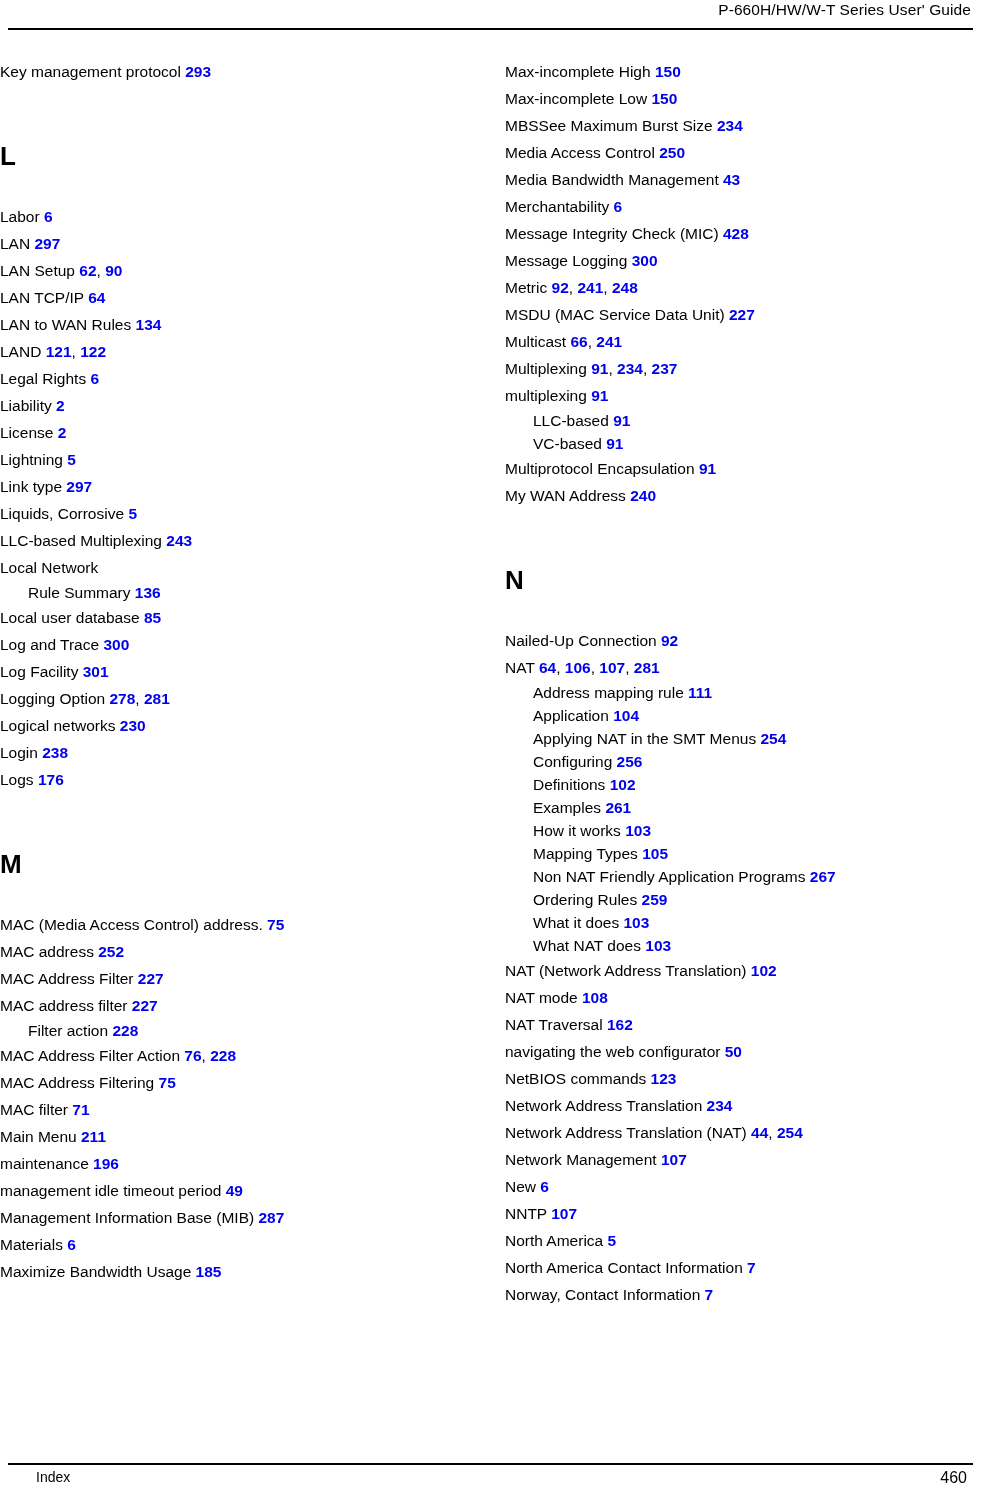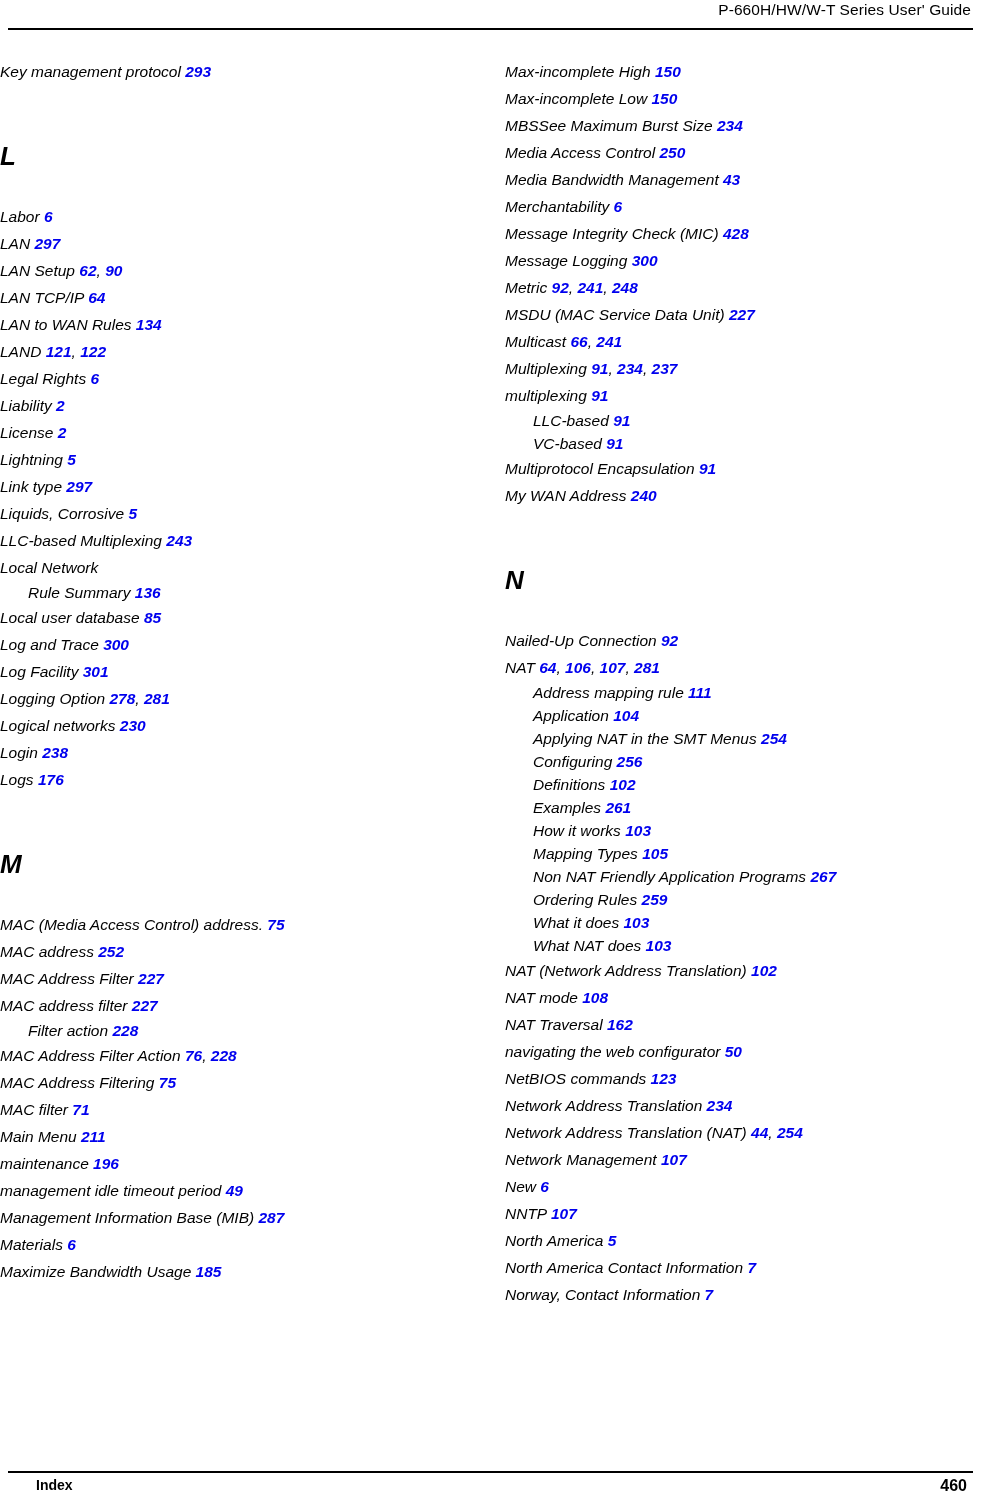--- a/index.html
+++ b/index.html
@@ -48,23 +48,22 @@
     top: 28px;
     height: 2px;
     background: #000000;
   }
 
   
   .footer {
     position: absolute;
     left: 0;
     right: 0;
-    bottom: 4px;
+    bottom: 12px;
     height: 56px;
-    font-weight: bold;
   }
   .footer-rule {
     position: absolute;
     left: 8px;
     right: 8px;
     top: 32px;
     height: 2px;
     background: #000000;
   }
   .footer-left {
@@ -80,21 +79,20 @@
     font-size: 16px;
   }
 
   
   .index-body {
     position: absolute;
     top: 58px;
     left: 0;
     width: 981px;
     height: 1360px;
-    font-style: italic;
   }
   .column {
     position: absolute;
     top: 0;
     width: 470px;
   }
   .column-left  { left: 0px; }
   .column-right { left: 505px; }
 
   .letter-heading {

